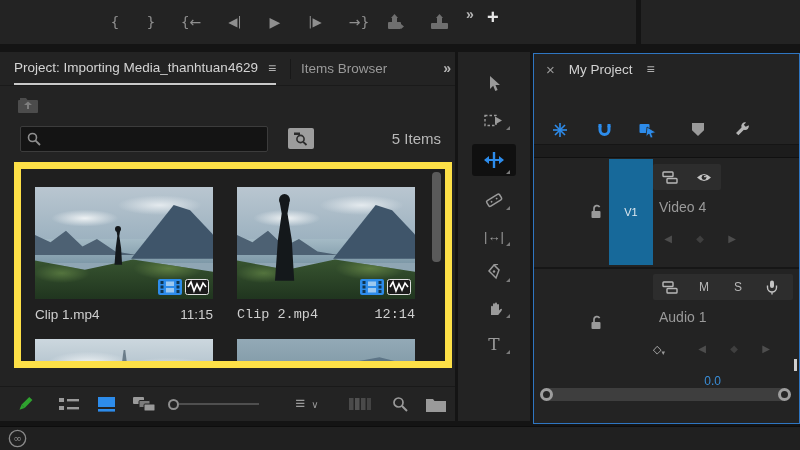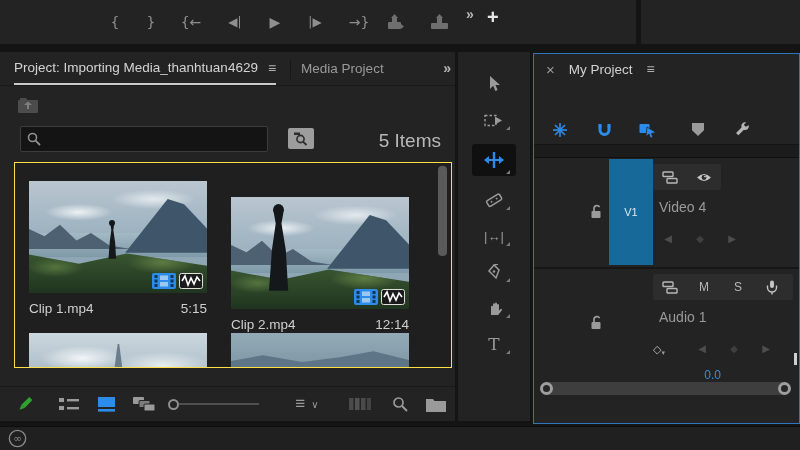--- a/index.html
+++ b/index.html
@@ -21,24 +21,24 @@
   .pp-tab-active { margin-left:14px; display:flex; align-items:center; gap:10px; height:100%; border-bottom:2px solid #c9c9c9; color:#d4d4d4; font-size:13.5px; white-space:nowrap; }
   .pp-tab-menu { color:#b0b0b0; font-size:14px; }
   .pp-tab-divider { width:1px; height:20px; background:#181818; margin:0 10px 0 14px; }
   .pp-tab-media { color:#9a9a9a; font-size:13.5px; max-width:92px; overflow:hidden; white-space:nowrap; }
   .pp-overflow { position:absolute; right:4px; top:8px; color:#b5b5b5; font-size:14px; font-weight:bold; background:none; border:none; }
   .pp-breadcrumb { position:absolute; left:0; top:40px; height:26px; display:flex; align-items:center; gap:16px; padding-left:18px; color:#a6a6a6; font-size:13.5px; }
   .pp-search-row { position:absolute; left:0; top:74px; width:100%; height:28px; }
   .pp-search { position:absolute; left:20px; top:0; width:248px; height:26px; background:#141414; border:1px solid #3c3c3c; border-radius:2px; color:#cfcfcf; padding-left:28px; font-size:13px; outline:none; }
   .pp-search-mag { position:absolute; left:27px; top:6px; pointer-events:none; }
   .pp-binsearch { position:absolute; left:288px; top:2px; width:26px; height:21px; background:#9d9d9d; border:none; border-radius:2px; display:flex; align-items:center; justify-content:center; }
-  .pp-items { position:absolute; right:14px; top:4px; color:#b8b8b8; font-size:19px; }
-  .pp-clips { position:absolute; left:14px; top:110px; width:438px; height:206px; background:#1f1f1f; border:1px solid #fde047; overflow:hidden; }
+  .pp-items { position:absolute; right:14px; top:4px; color:#b8b8b8; font-size:15px; }
+  .pp-clips { position:absolute; left:14px; top:110px; width:438px; height:206px; background:#1f1f1f; border:7px solid #fde047; overflow:hidden; }
   .clip-card { position:absolute; width:178px; }
-  .clip-card.c1 { left:14px; top:18px; } .clip-card.c2 { left:216px; top:34px; }
+  .clip-card.c1 { left:14px; top:18px; } .clip-card.c2 { left:216px; top:18px;font-family:Liberation Mono, monospace; }
   .thumb { position:relative; width:178px; height:112px; overflow:hidden; background:#8fa6b4; }
   .sky { position:absolute; left:0; top:0; width:100%; height:46%;
          background: radial-gradient(ellipse 48px 12px at 28% 60%, #eef2f4 0%, rgba(238,242,244,0) 70%),
                      radial-gradient(ellipse 60px 14px at 70% 35%, #e4eaee 0%, rgba(228,234,238,0) 70%),
                      linear-gradient(#b9c6d0,#9db2c0); }
   .mtn-left { position:absolute; left:0; top:33%; width:58%; height:28%; background:#4d6173;
               clip-path:polygon(0 100%,0 35%,15% 58%,30% 22%,46% 72%,60% 48%,78% 88%,100% 100%); }
   .volcano { position:absolute; right:0; top:16%; width:46%; height:48%; background:#3f556a;
              clip-path:polygon(0 100%,52% 0,72% 10%,100% 55%,100% 100%); }
   .lake { position:absolute; left:0; top:46%; width:100%; height:22%; background:linear-gradient(#a4bac5,#7e99a8); }
@@ -77,21 +77,21 @@
   
   .timeline-panel { position:absolute; left:533px; top:53px; width:267px; height:371px; background:#232323; border:1px solid #2f76c2; }
   .tl-tabbar { position:relative; height:30px; display:flex; align-items:center; gap:14px; padding-left:12px; }
   .tl-close { color:#9a9a9a; font-size:15px; background:none; border:none; }
   .tl-title { color:#d2d2d2; font-size:13.5px; }
   .tl-menu { color:#b0b0b0; font-size:14px; background:none; border:none; }
   .tl-timecode { position:absolute; left:16px; top:36px; color:#3a8ed8; font-size:18px; font-weight:bold; letter-spacing:1px; }
   .tl-toolbar { position:absolute; left:0; top:63px; width:100%; height:25px; display:flex; align-items:center; }
   .tl-tbtn { background:none; border:none; display:flex; align-items:center; justify-content:center; width:20px; height:20px; }
   .tl-ruler { position:absolute; left:0; top:90px; width:100%; height:14px; background:#1c1c1c; border-top:1px solid #151515; border-bottom:1px solid #101010; }
-  .tl-tracks { position:absolute; left:0; top:104px; width:100%; bottom:14px; background:#232323;padding-left:36px; }
+  .tl-tracks { position:absolute; left:0; top:104px; width:100%; bottom:8px; background:#232323;padding-left:36px; }
   .track { position:absolute; left:0; width:100%; }
   .track.video { top:1px; height:106px; }
   .track.audio { top:109px; height:111px; border-top:2px solid #161616; }
   .patch { position:absolute; left:75px; top:0; width:44px; height:100%; background:#17699a; color:#dfe9f0; font-size:11px; display:flex; align-items:center; justify-content:center; border:none; }
   .lock-btn { position:absolute; left:56px; top:42%; background:none; border:none; }
   .hdr-strip { position:absolute; left:119px; top:5px; height:26px; background:#2d2d2d; border-radius:2px; display:flex; align-items:center; }
   .strip-btn { background:none; border:none; width:34px; height:24px; display:flex; align-items:center; justify-content:center; color:#b8b8b8; font-size:12px; }
   .track-label { position:absolute; left:125px; top:40px; color:#9a9a9a; font-size:14px; }
   .kf-row { position:absolute; left:128px; top:74px; display:flex; align-items:center; gap:20px; }
   .kf-btn { background:none; border:none; color:#4d4d4d; font-size:10px; width:12px; }
@@ -147,21 +147,21 @@
   </div>
   <div class="top-toolbar-right"></div>
 
   <div class="project-panel">
     <div class="pp-tabbar">
       <div class="pp-tab-active">
         <span>Project: Importing Media_thanhtuan4629</span>
         <span class="pp-tab-menu">≡</span>
       </div>
       <div class="pp-tab-divider"></div>
-      <div class="pp-tab-media">Media Project</div>
+      <div class="pp-tab-media">Items Browser</div>
       <button class="pp-overflow">»</button>
     </div>
 
     <div class="pp-breadcrumb">
       <span>
         <svg width="20" height="15" viewBox="0 0 20 15">
             <rect x="0" y="2" width="20" height="13" rx="1" fill="#4c4c4c"></rect>
             <path d="M2 2 L2 0 H8 L9.5 2 Z" fill="#4c4c4c"></path>
             <path d="M10 11 V7 h-3 l4-3.5 4 3.5 h-3 v4 Z" fill="#7e7e7e" transform="translate(-1,0)"></path>
           </svg>
@@ -215,21 +215,21 @@
             <span>
               <svg width="24" height="16" viewBox="0 0 24 16">
                   <rect x="0.5" y="0.5" width="23" height="15" rx="2" fill="#1b1b1b" stroke="#e0e0e0"></rect>
                   <polyline points="3,8 6,3 9,12 12,5 15,11 18,4 21,8" fill="none" stroke="#ffffff" stroke-width="1.6"></polyline>
                 </svg>
             </span>
           </div>
         </div>
         <div class="clip-label-row">
           <span>Clip 1.mp4</span>
-          <span>5:15</span>
+          <span>11:15</span>
         </div>
       </div>
 
       <div class="clip-card c2">
         <div class="thumb">
           <div class="sky"></div>
           <div class="lake"></div>
           <div class="mtn-left"></div>
           <div class="volcano"></div>
           <div class="foreground"></div>

